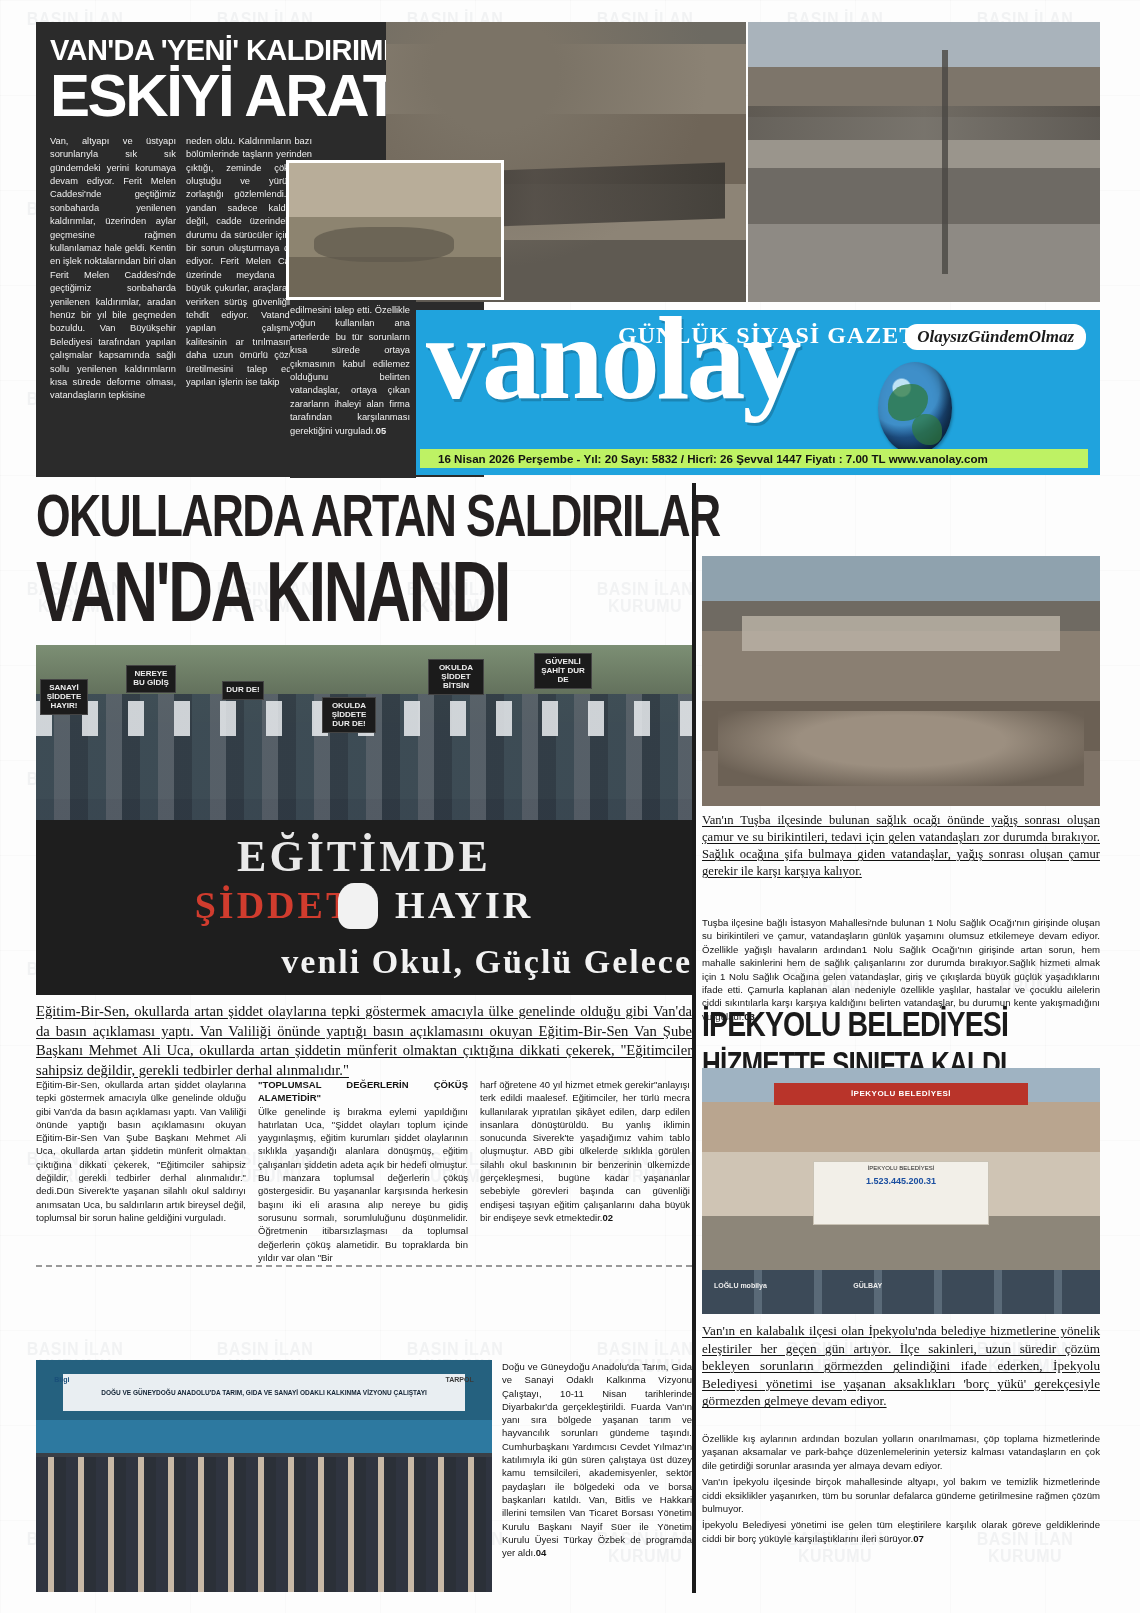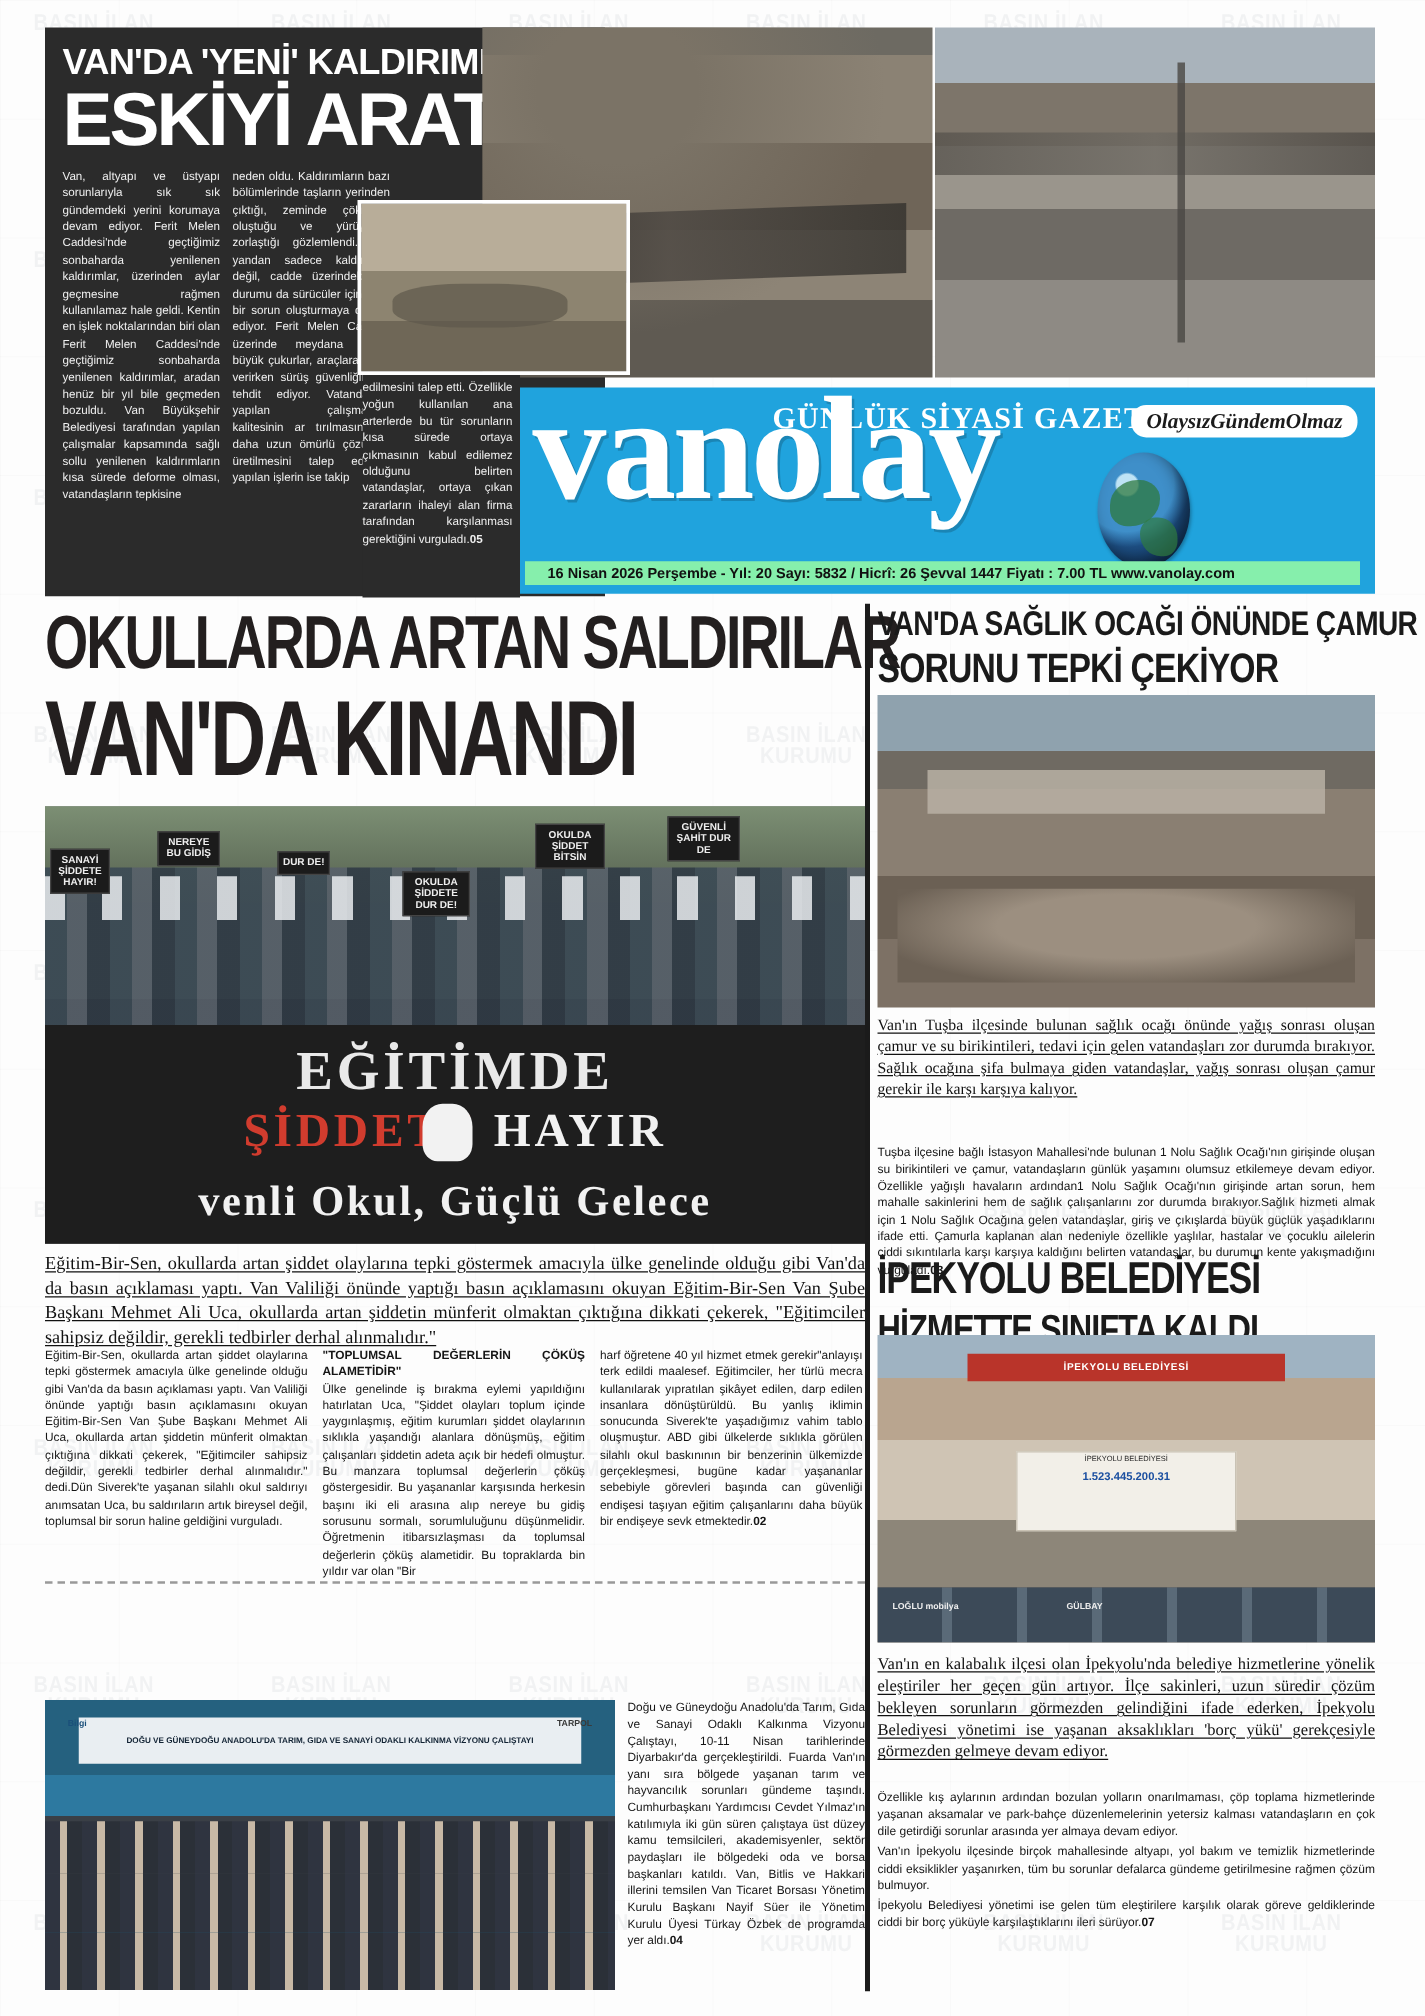--- a/index.html
+++ b/index.html
@@ -134,21 +134,21 @@
   }
   .mh-slogan {
     position: absolute; right: 14px; top: 14px;
     background: #fff; color: #1b1b1b;
     font-family: "Liberation Serif", serif;
     font-style: italic; font-weight: bold; font-size: 17px;
     padding: 3px 12px; border-radius: 12px; white-space: nowrap;
   }
   .mh-dateline {
     position: absolute; left: 12px; right: 12px; bottom: 7px;
-    background: #86efac; color: #111;
+    background: #bef264; color: #111;
     font-size: 11.6px; font-weight: bold;
     padding: 3px 0 3px 18px;
     white-space: nowrap;
   }
 
   
   .main-head {
     position: absolute; left: 36px; top: 487px; width: 656px;
   }
   .mh-line1 {
@@ -186,21 +186,21 @@
     font-family:"Liberation Serif", serif; font-weight:bold; font-size:44px;
     color:#e9e9e9; letter-spacing:3px;
   }
   .pp-t2 {
     position:absolute; left:0; top:36%; width:100%; text-align:center;
     font-family:"Liberation Serif", serif; font-weight:bold; font-size:38px;
     color:#d13c2e; letter-spacing:3px;
   }
   .pp-t2 .white { color:#f2f2f2;margin-top:42px; }
   .pp-t3 {
-    position:absolute; left:0; top:70%; width:100%; text-align:center;
+    position:absolute; left:0; top:70%; width:100%; text-align:right;
     font-family:"Liberation Serif", serif; font-weight:bold; font-size:34px;
     color:#f2f2f2; letter-spacing:2px;
   }
   .pp-hand {
     position:absolute; left:46%; top:36%; width:40px; height:46px;
     background:#f2f2f2; border-radius: 40% 40% 30% 30%;
   }
   .pp-sign {
     position:absolute; background:#1b1b1b; color:#eee;
     font-size:8px; font-weight:bold; text-align:center; padding:4px 3px;
@@ -537,24 +537,20 @@
       <div class="pm-row" style="top:60%;height:20%;"></div>
       <div class="pm-row" style="top:80%;height:20%;"></div>
     </div>
 
     <div class="bl-text">
       <span>Doğu ve Güneydoğu Anadolu'da Tarım, Gıda ve Sanayi Odaklı Kalkınma Vizyonu Çalıştayı, 10-11 Nisan tarihlerinde Diyarbakır'da gerçekleştirildi. Fuarda Van'ın yanı sıra bölgede yaşanan tarım ve hayvancılık sorunları gündeme taşındı. Cumhurbaşkanı Yardımcısı Cevdet Yılmaz'ın katılımıyla iki gün süren çalıştaya üst düzey kamu temsilcileri, akademisyenler, sektör paydaşları ile bölgedeki oda ve borsa başkanları katıldı. Van, Bitlis ve Hakkari illerini temsilen Van Ticaret Borsası Yönetim Kurulu Başkanı Nayif Süer ile Yönetim Kurulu Üyesi Türkay Özbek de programda yer aldı.</span><span style="font-weight:bold">04</span>
     </div>
 
     <div class="rc"></div>
 
-    <div class="rc-head-a">
-      <div class="rh1">VAN'DA SAĞLIK OCAĞI ÖNÜNDE ÇAMUR</div>
-      <div class="rh2">SORUNU TEPKİ ÇEKİYOR</div>
-    </div>
 
     <div class="photo-mud">
       <div class="pmud-wall"></div>
       <div class="pmud-pool"></div>
     </div>
 
     <div class="rc-lead">Van'ın Tuşba ilçesinde bulunan sağlık ocağı önünde yağış sonrası oluşan çamur ve su birikintileri, tedavi için gelen vatandaşları zor durumda bırakıyor. Sağlık ocağına şifa bulmaya giden vatandaşlar, yağış sonrası oluşan çamur gerekir ile karşı karşıya kalıyor.</div>
     <div class="rc-body">
       <span>Tuşba ilçesine bağlı İstasyon Mahallesi'nde bulunan 1 Nolu Sağlık Ocağı'nın girişinde oluşan su birikintileri ve çamur, vatandaşların günlük yaşamını olumsuz etkilemeye devam ediyor. Özellikle yağışlı havaların ardından1 Nolu Sağlık Ocağı'nın girişinde artan sorun, hem mahalle sakinlerini hem de sağlık çalışanlarını zor durumda bırakıyor.Sağlık hizmeti almak için 1 Nolu Sağlık Ocağına gelen vatandaşlar, giriş ve çıkışlarda büyük güçlük yaşadıklarını ifade etti. Çamurla kaplanan alan nedeniyle özellikle yaşlılar, hastalar ve çocuklu ailelerin ciddi sıkıntılarla karşı karşıya kaldığını belirten vatandaşlar, bu durumun kente yakışmadığını vurguladı.</span><span style="font-weight:bold">03</span>
     </div>

